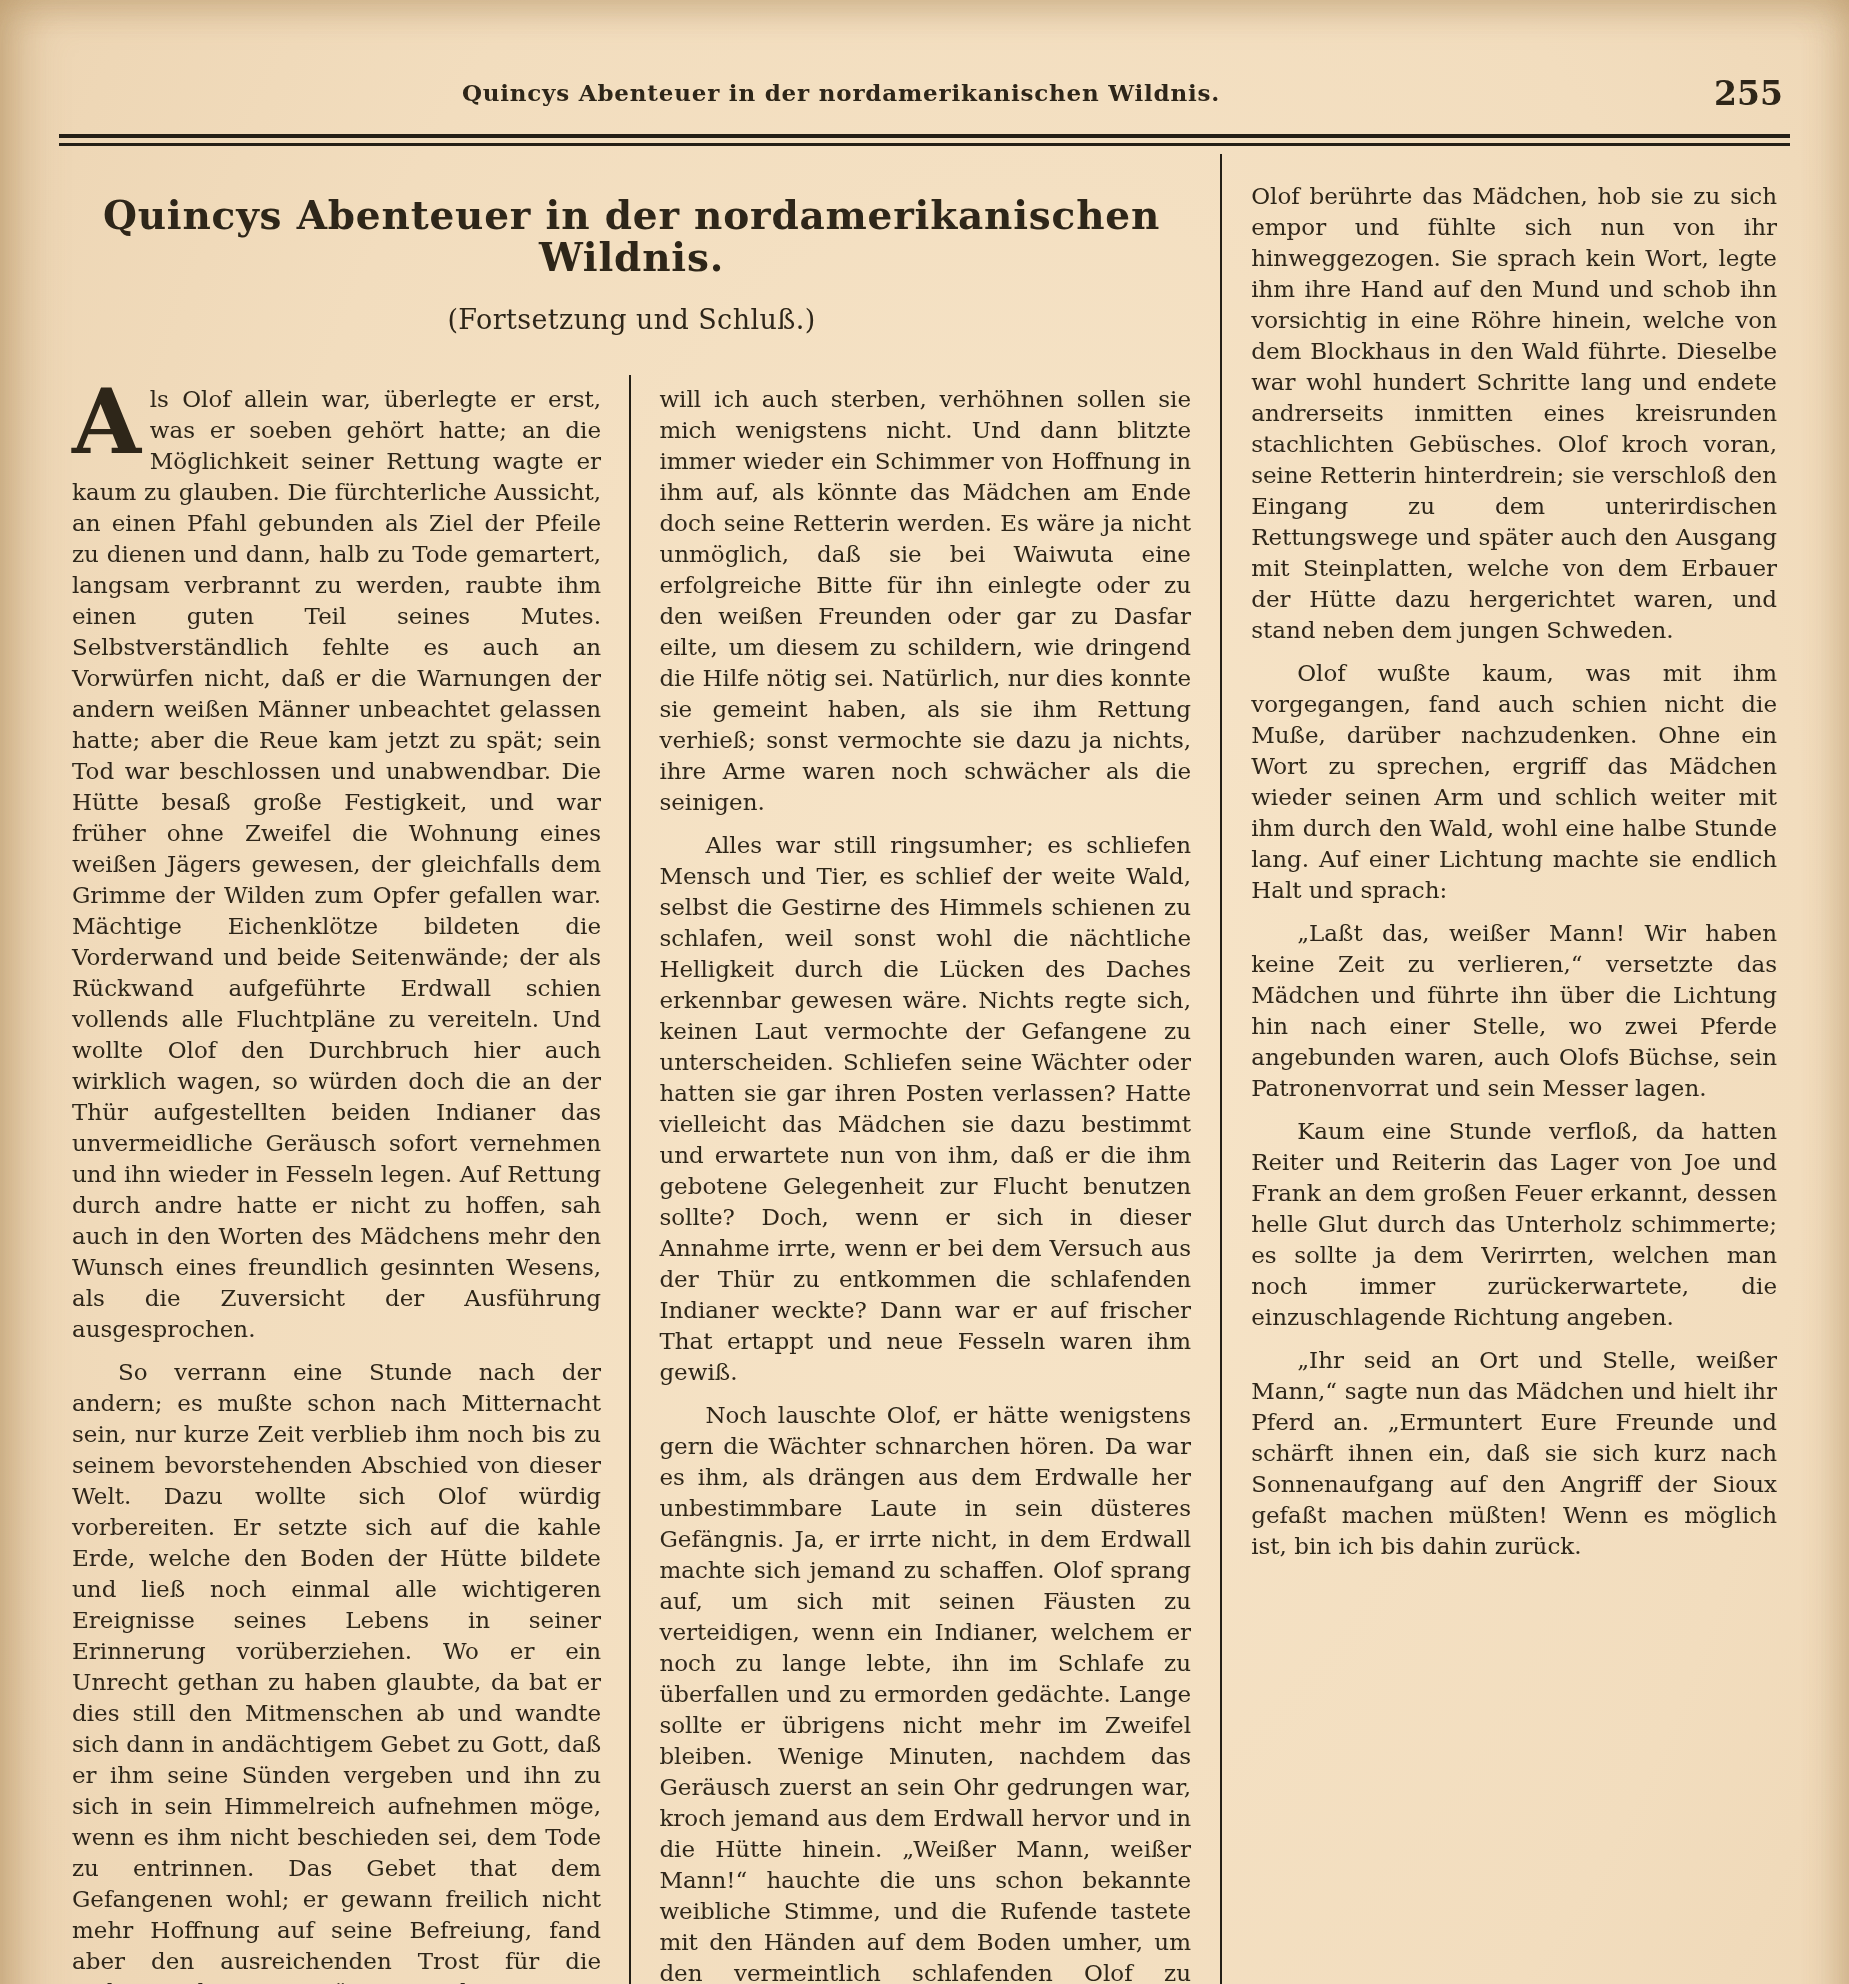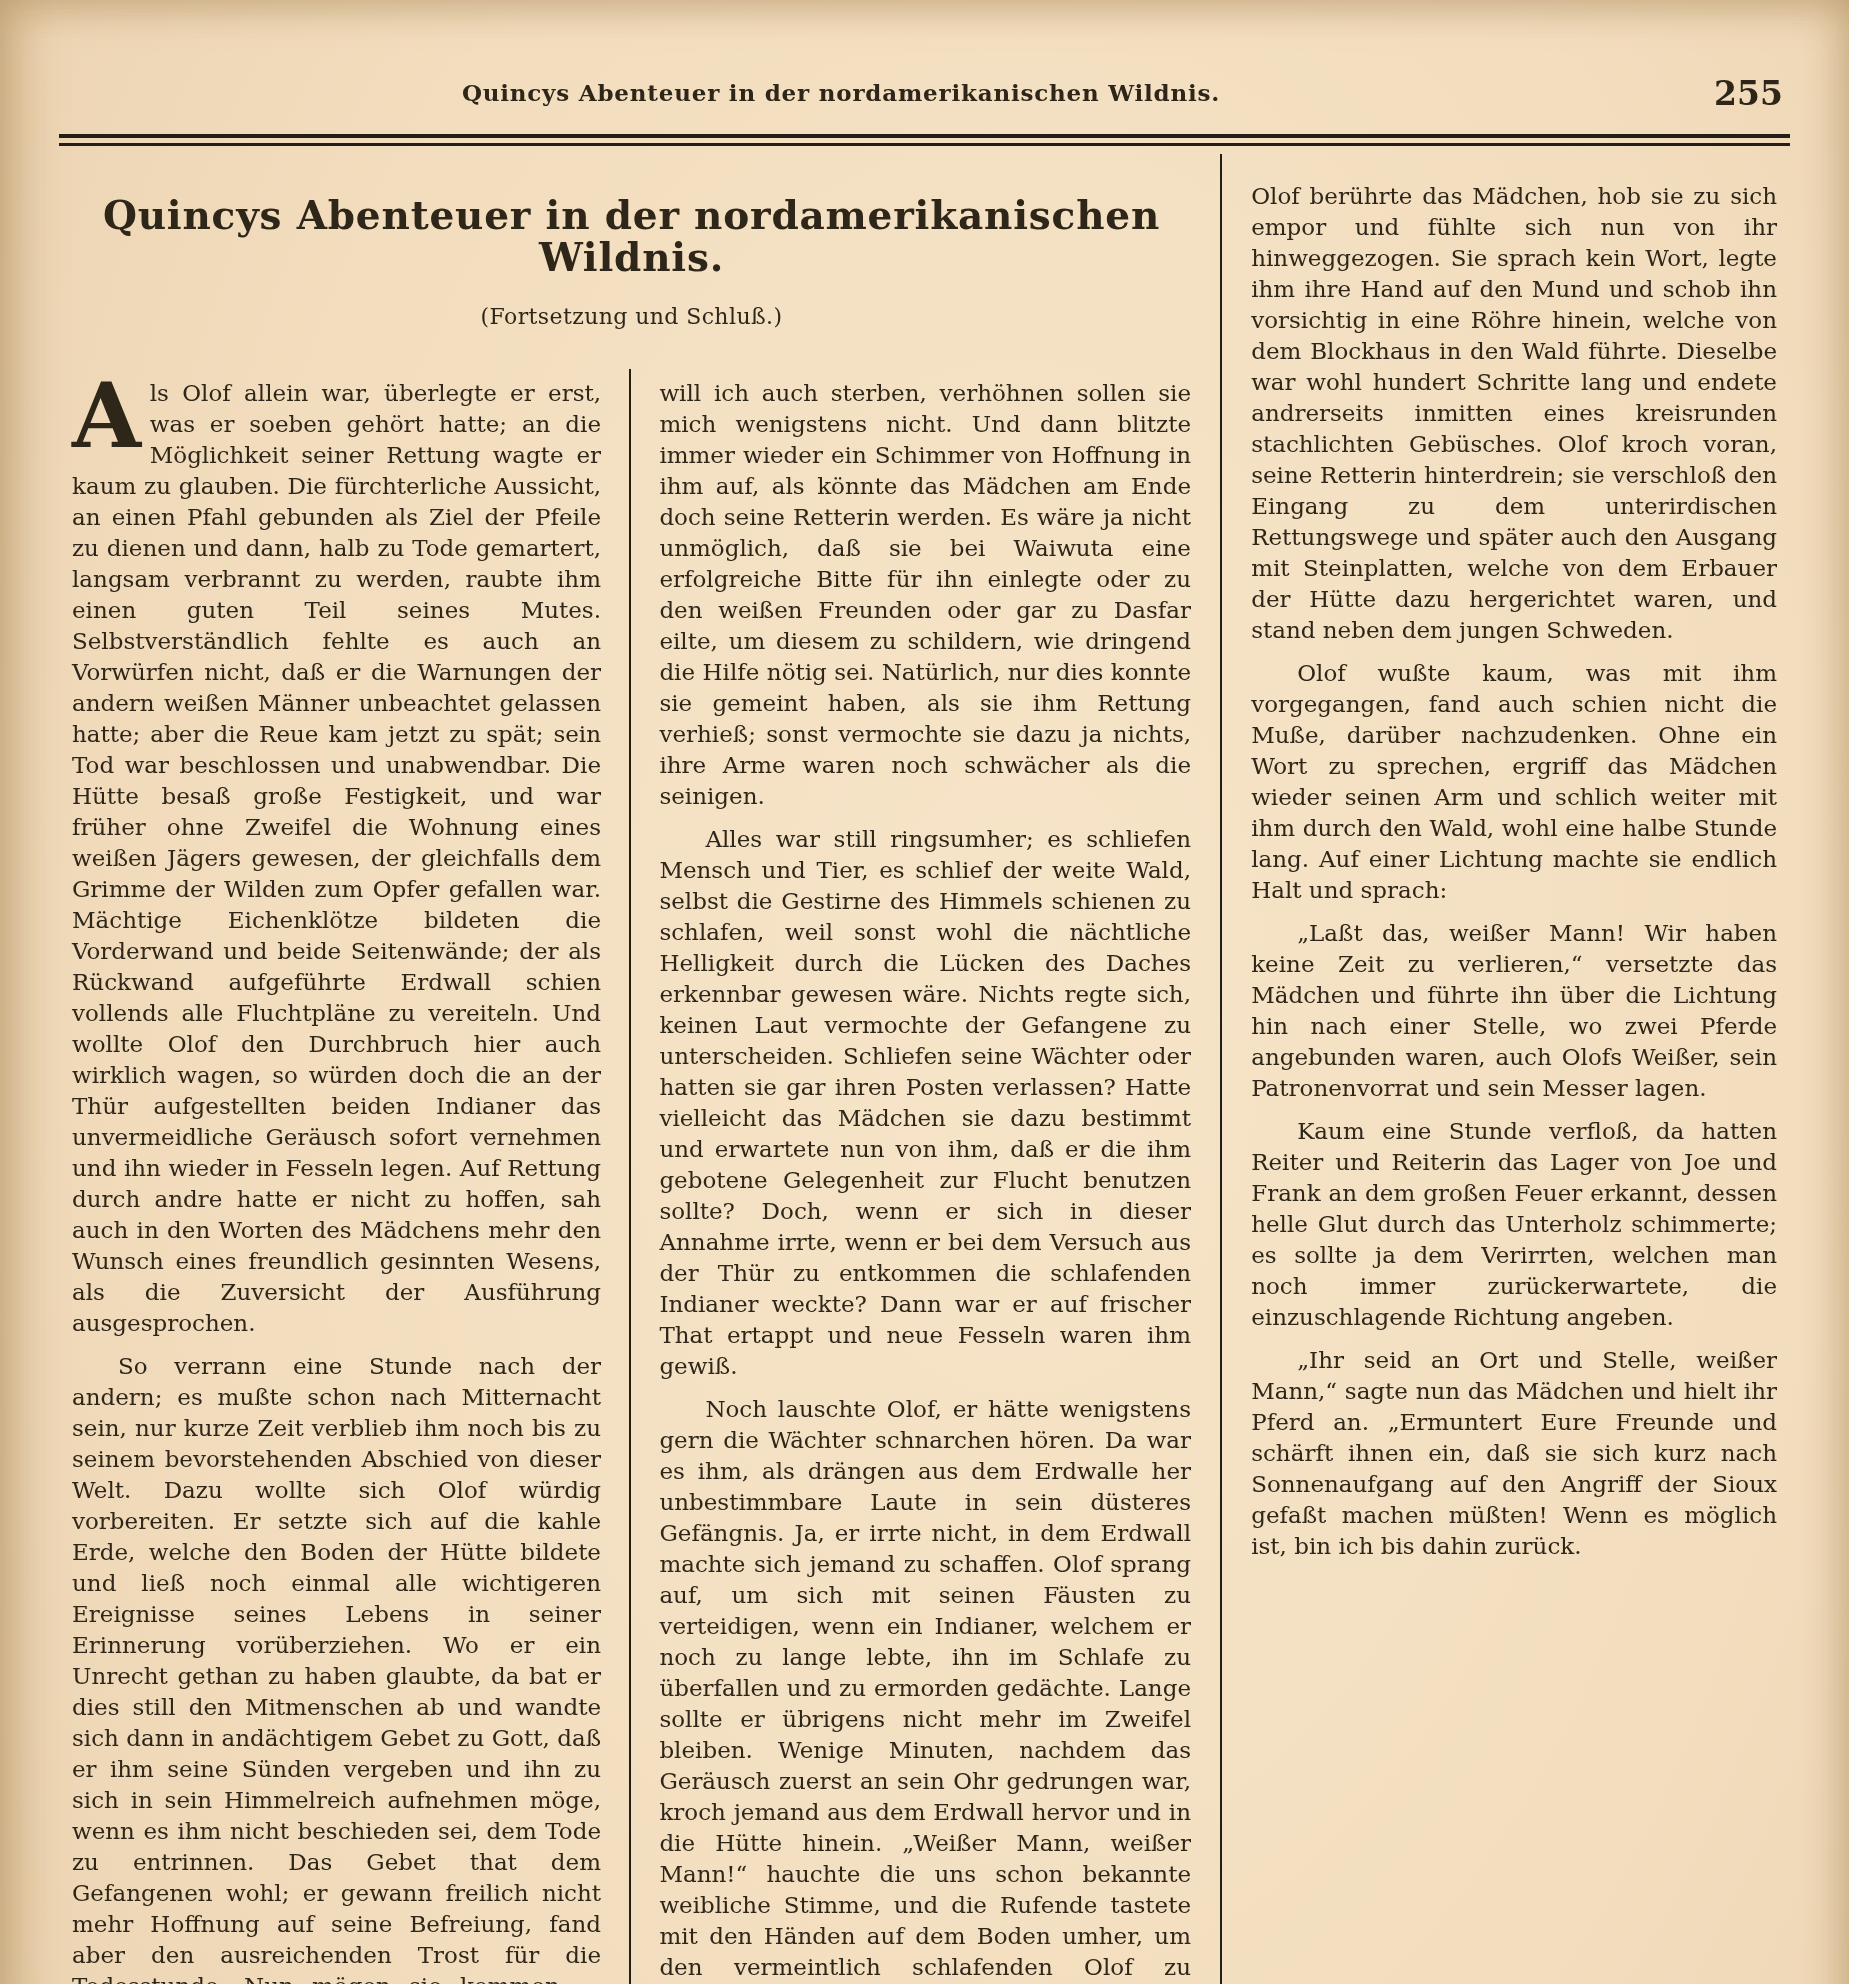--- a/index.html
+++ b/index.html
@@ -58,21 +58,21 @@
   .title-block { text-align: center; }
   .article-title {
     margin: 48px 0 0 0;
     font-size: 39px;
     font-weight: bold;
     line-height: 1.1;
     letter-spacing: 0.8px;
   }
   .article-subtitle {
     margin-top: 24.6px;
-    font-size: 22px;
+    font-size: 27px;
     letter-spacing: 0.4px;
   }
   .two-cols { display: flex; margin-top: 37px; align-items: flex-start; }
   .col { font-size: 23px; line-height: 31px; text-align: justify; }
   #col1 { width: 553px; flex: none; }
   #col2 { flex: 1; }
   #col3 { flex: 1; padding-top: 23px; }
   .divider-mid {
     width: 2.4px; flex: none;
     background: #241f16;
@@ -134,21 +134,21 @@
             <p class="block indent">Noch lauschte Olof, er hätte wenigstens gern die Wächter schnarchen hören. Da war es ihm, als drängen aus dem Erdwalle her unbestimmbare Laute in sein düsteres Gefängnis. Ja, er irrte nicht, in dem Erdwall machte sich jemand zu schaffen. Olof sprang auf, um sich mit seinen Fäusten zu verteidigen, wenn ein Indianer, welchem er noch zu lange lebte, ihn im Schlafe zu überfallen und zu ermorden gedächte. Lange sollte er übrigens nicht mehr im Zweifel bleiben. Wenige Minuten, nachdem das Geräusch zuerst an sein Ohr gedrungen war, kroch jemand aus dem Erdwall hervor und in die Hütte hinein. „Weißer Mann, weißer Mann!“ hauchte die uns schon bekannte weibliche Stimme, und die Rufende tastete mit den Händen auf dem Boden umher, um den vermeintlich schlafenden Olof zu wecken.</p>
           </div>
       </div>
     </section>
 
     <div class="divider-right"></div>
 
     <article class="col" id="col3">
         <p class="block plain">Olof berührte das Mädchen, hob sie zu sich empor und fühlte sich nun von ihr hinweggezogen. Sie sprach kein Wort, legte ihm ihre Hand auf den Mund und schob ihn vorsichtig in eine Röhre hinein, welche von dem Blockhaus in den Wald führte. Dieselbe war wohl hundert Schritte lang und endete andrerseits inmitten eines kreisrunden stachlichten Gebüsches. Olof kroch voran, seine Retterin hinterdrein; sie verschloß den Eingang zu dem unterirdischen Rettungswege und später auch den Ausgang mit Steinplatten, welche von dem Erbauer der Hütte dazu hergerichtet waren, und stand neben dem jungen Schweden.</p>
         <p class="block indent">Olof wußte kaum, was mit ihm vorgegangen, fand auch schien nicht die Muße, darüber nachzudenken. Ohne ein Wort zu sprechen, ergriff das Mädchen wieder seinen Arm und schlich weiter mit ihm durch den Wald, wohl eine halbe Stunde lang. Auf einer Lichtung machte sie endlich Halt und sprach:</p>
-        <p class="block indent">„Laßt das, weißer Mann! Wir haben keine Zeit zu verlieren,“ versetzte das Mädchen und führte ihn über die Lichtung hin nach einer Stelle, wo zwei Pferde angebunden waren, auch Olofs Weißer, sein Patronenvorrat und sein Messer lagen.</p>
+        <p class="block indent">„Laßt das, weißer Mann! Wir haben keine Zeit zu verlieren,“ versetzte das Mädchen und führte ihn über die Lichtung hin nach einer Stelle, wo zwei Pferde angebunden waren, auch Olofs Büchse, sein Patronenvorrat und sein Messer lagen.</p>
         <p class="block indent">Kaum eine Stunde verfloß, da hatten Reiter und Reiterin das Lager von Joe und Frank an dem großen Feuer erkannt, dessen helle Glut durch das Unterholz schimmerte; es sollte ja dem Verirrten, welchen man noch immer zurückerwartete, die einzuschlagende Richtung angeben.</p>
         <p class="block indent">„Ihr seid an Ort und Stelle, weißer Mann,“ sagte nun das Mädchen und hielt ihr Pferd an. „Ermuntert Eure Freunde und schärft ihnen ein, daß sie sich kurz nach Sonnenaufgang auf den Angriff der Sioux gefaßt machen müßten! Wenn es möglich ist, bin ich bis dahin zurück.</p>
       </article>
 
   </div>
 
 </div>
 
 
 </body></html>

